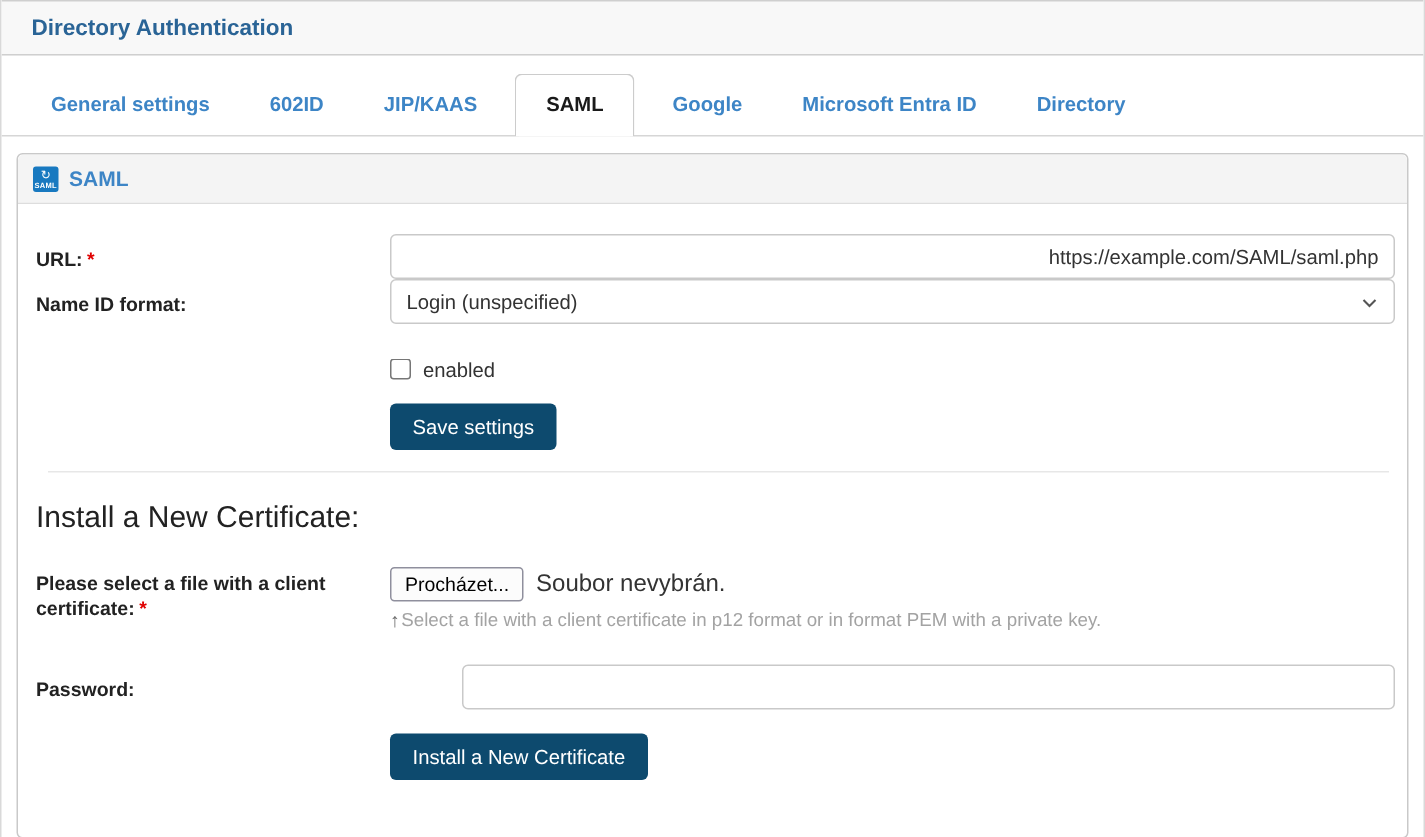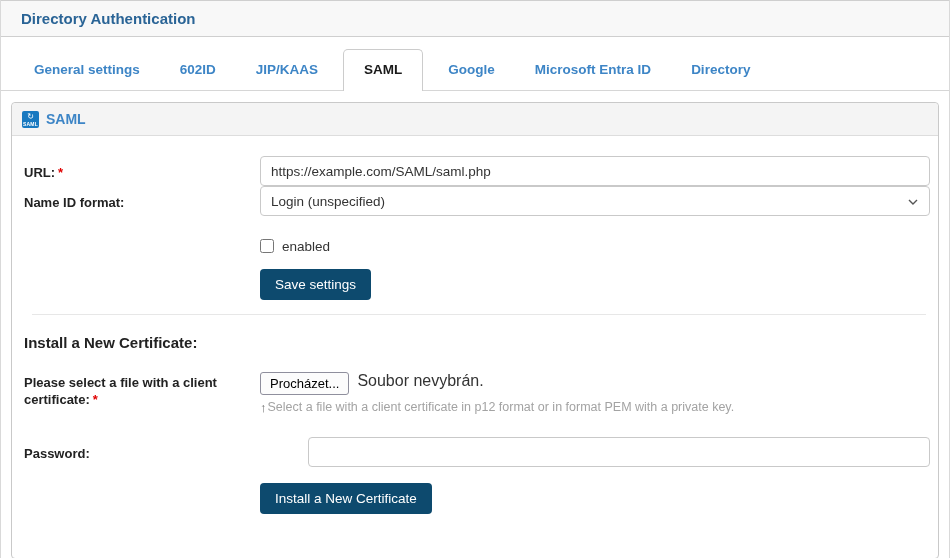--- a/index.html
+++ b/index.html
@@ -126,20 +126,21 @@
     width: 100%;
     height: 30px;
     border: 1px solid #c9c9c9;
     border-radius: 4px;
     font-family: "Liberation Sans", sans-serif;
     font-size: 13.5px;
     color: #333;
     padding: 0 10px;
     background: #fff;
     outline: none;
+    text-align: right;
   }
 
   .select-box {
     position: relative;
     width: 100%;
     height: 30px;
     border: 1px solid #c9c9c9;
     border-radius: 4px;
     background: #fff;
     font-size: 13.5px;
@@ -177,27 +178,27 @@
     cursor: pointer;
   }
 
   .divider {
     border: none;
     border-top: 1px solid #e7e7e7;
     margin: 0 4px 19px 8px;
   }
 
   .section-heading {
-    font-size: 15px;
-    font-weight: bold;
+    font-size: 20px;
+    font-weight: normal;
     color: #222;
     margin: 0 0 21px 0;
   }
 
-  .file-control { display: flex; }
+  .file-control { display: flex; align-items: center; }
   .browse-btn {
     border: 1px solid #8f8f9d;
     border-radius: 3px;
     background: #fcfcfc;
     font-family: "Liberation Sans", sans-serif;
     font-size: 13px;
     color: #000;
     padding: 3px 9px;
     margin-right: 8px;
     cursor: pointer;

